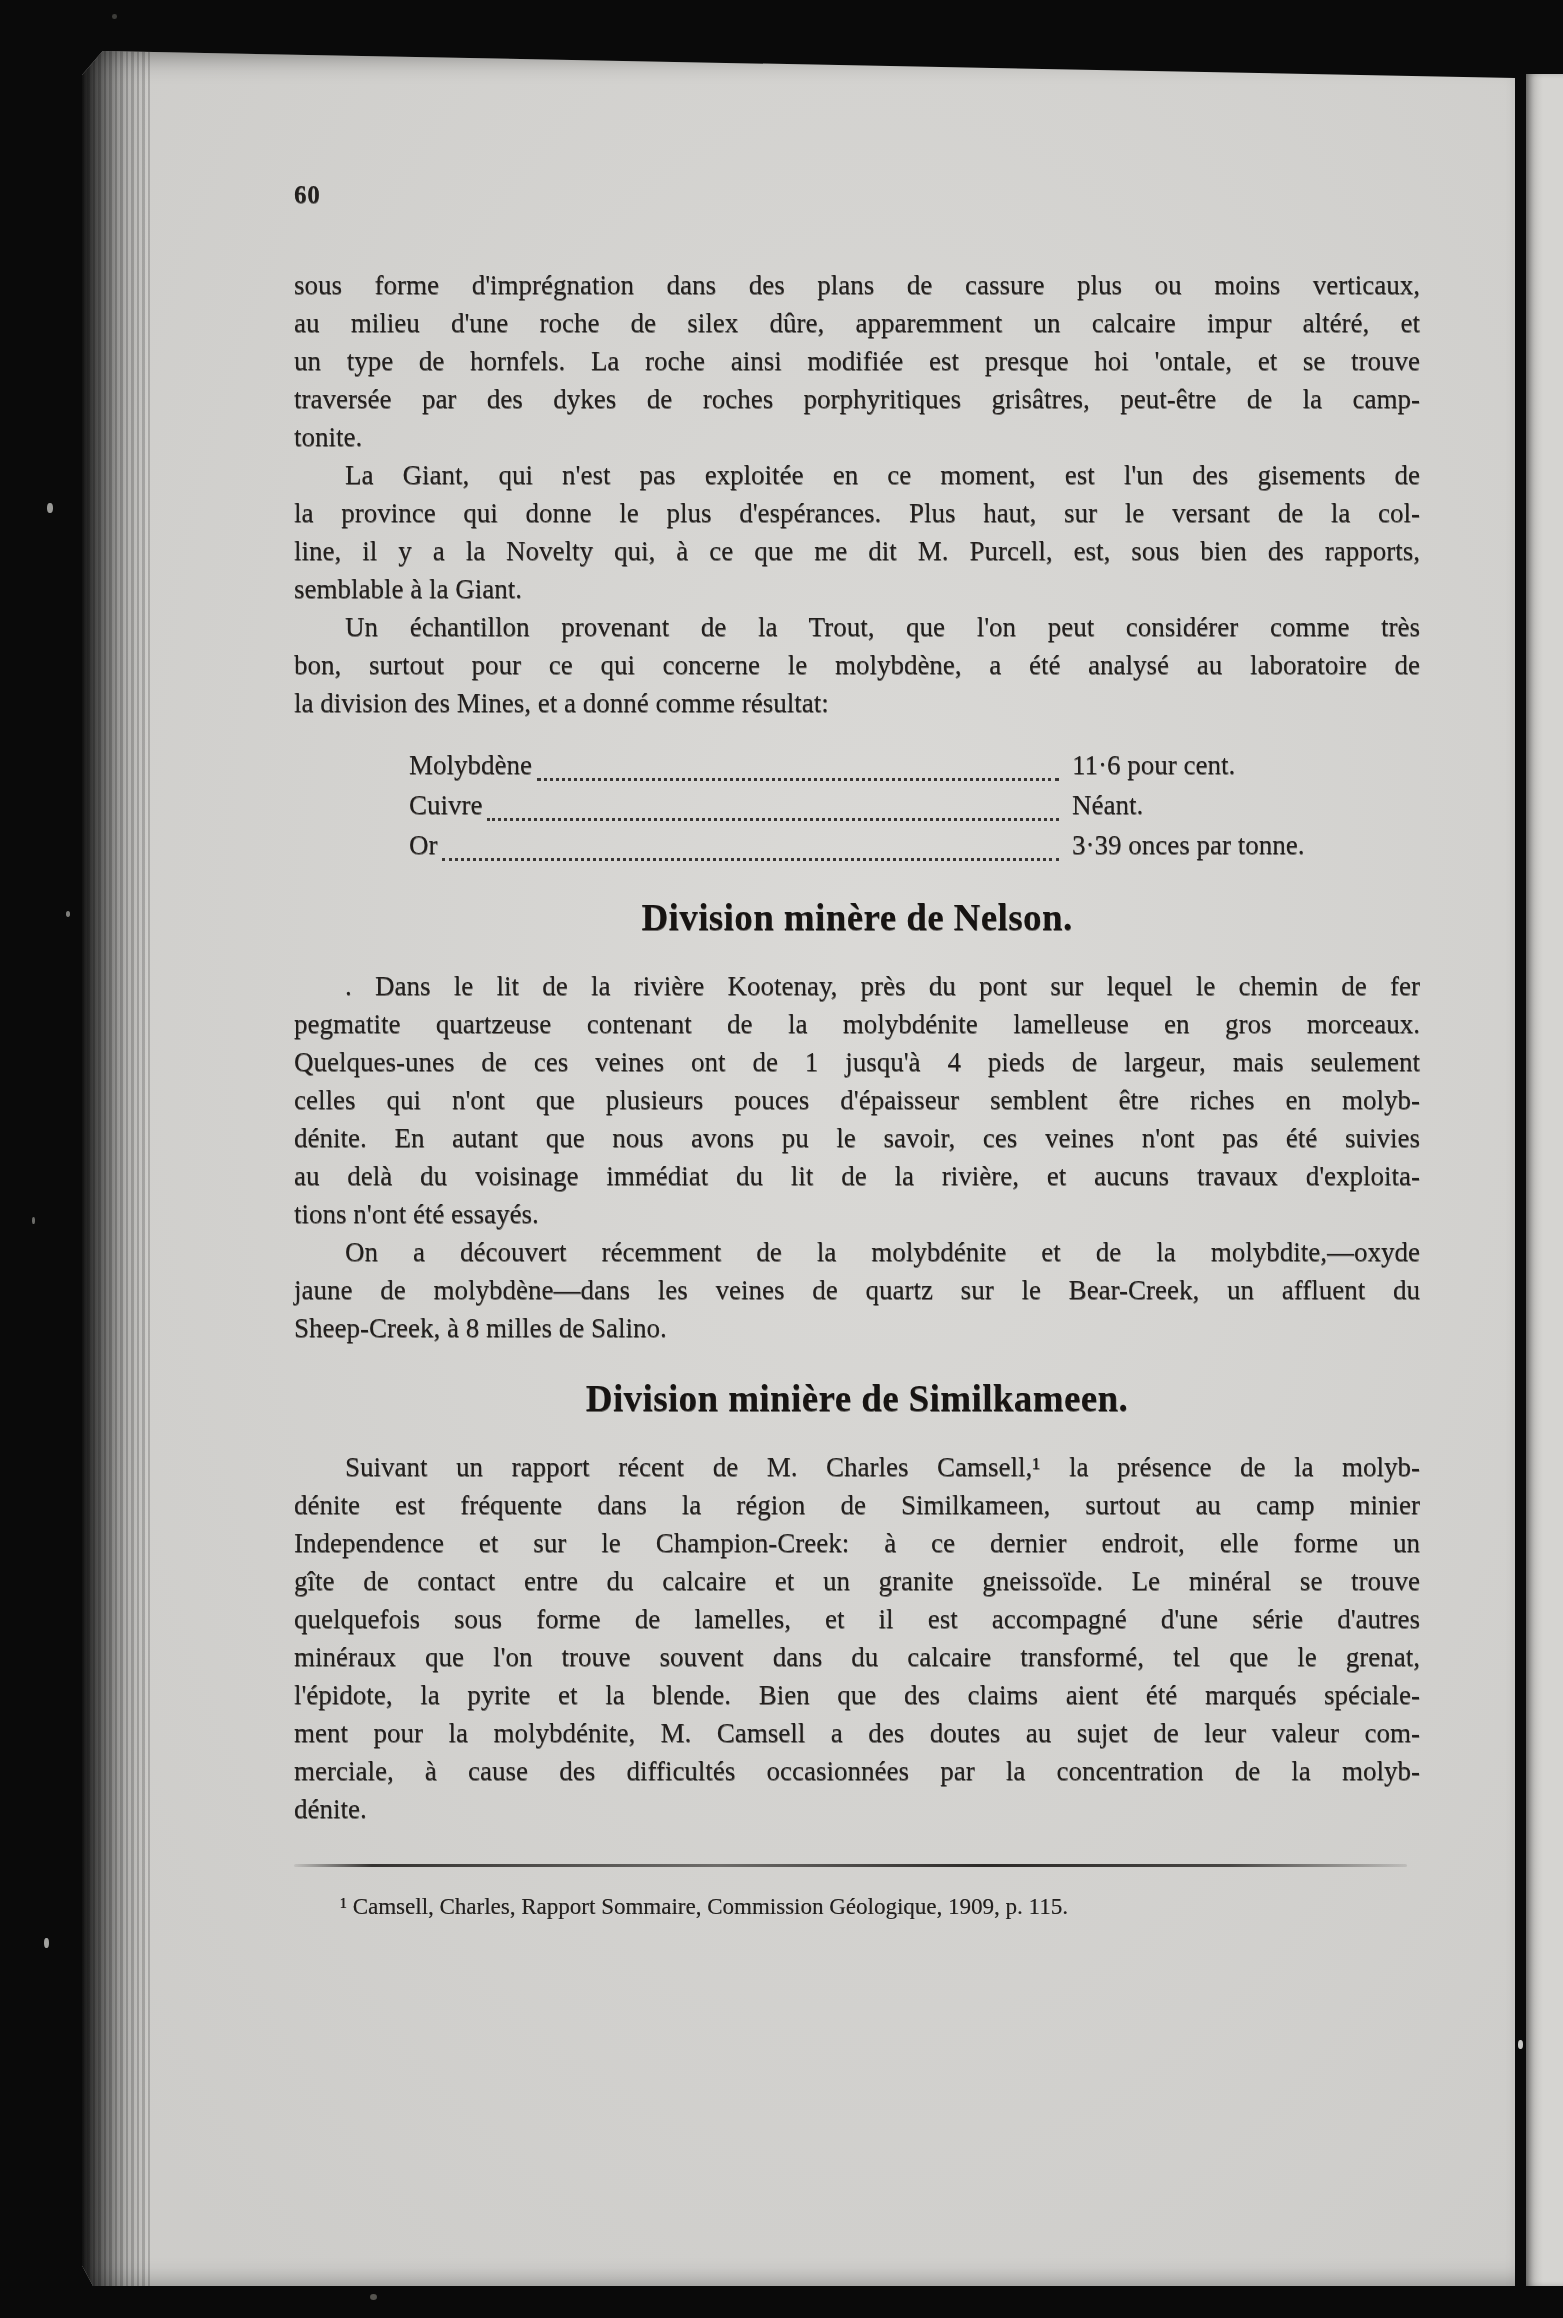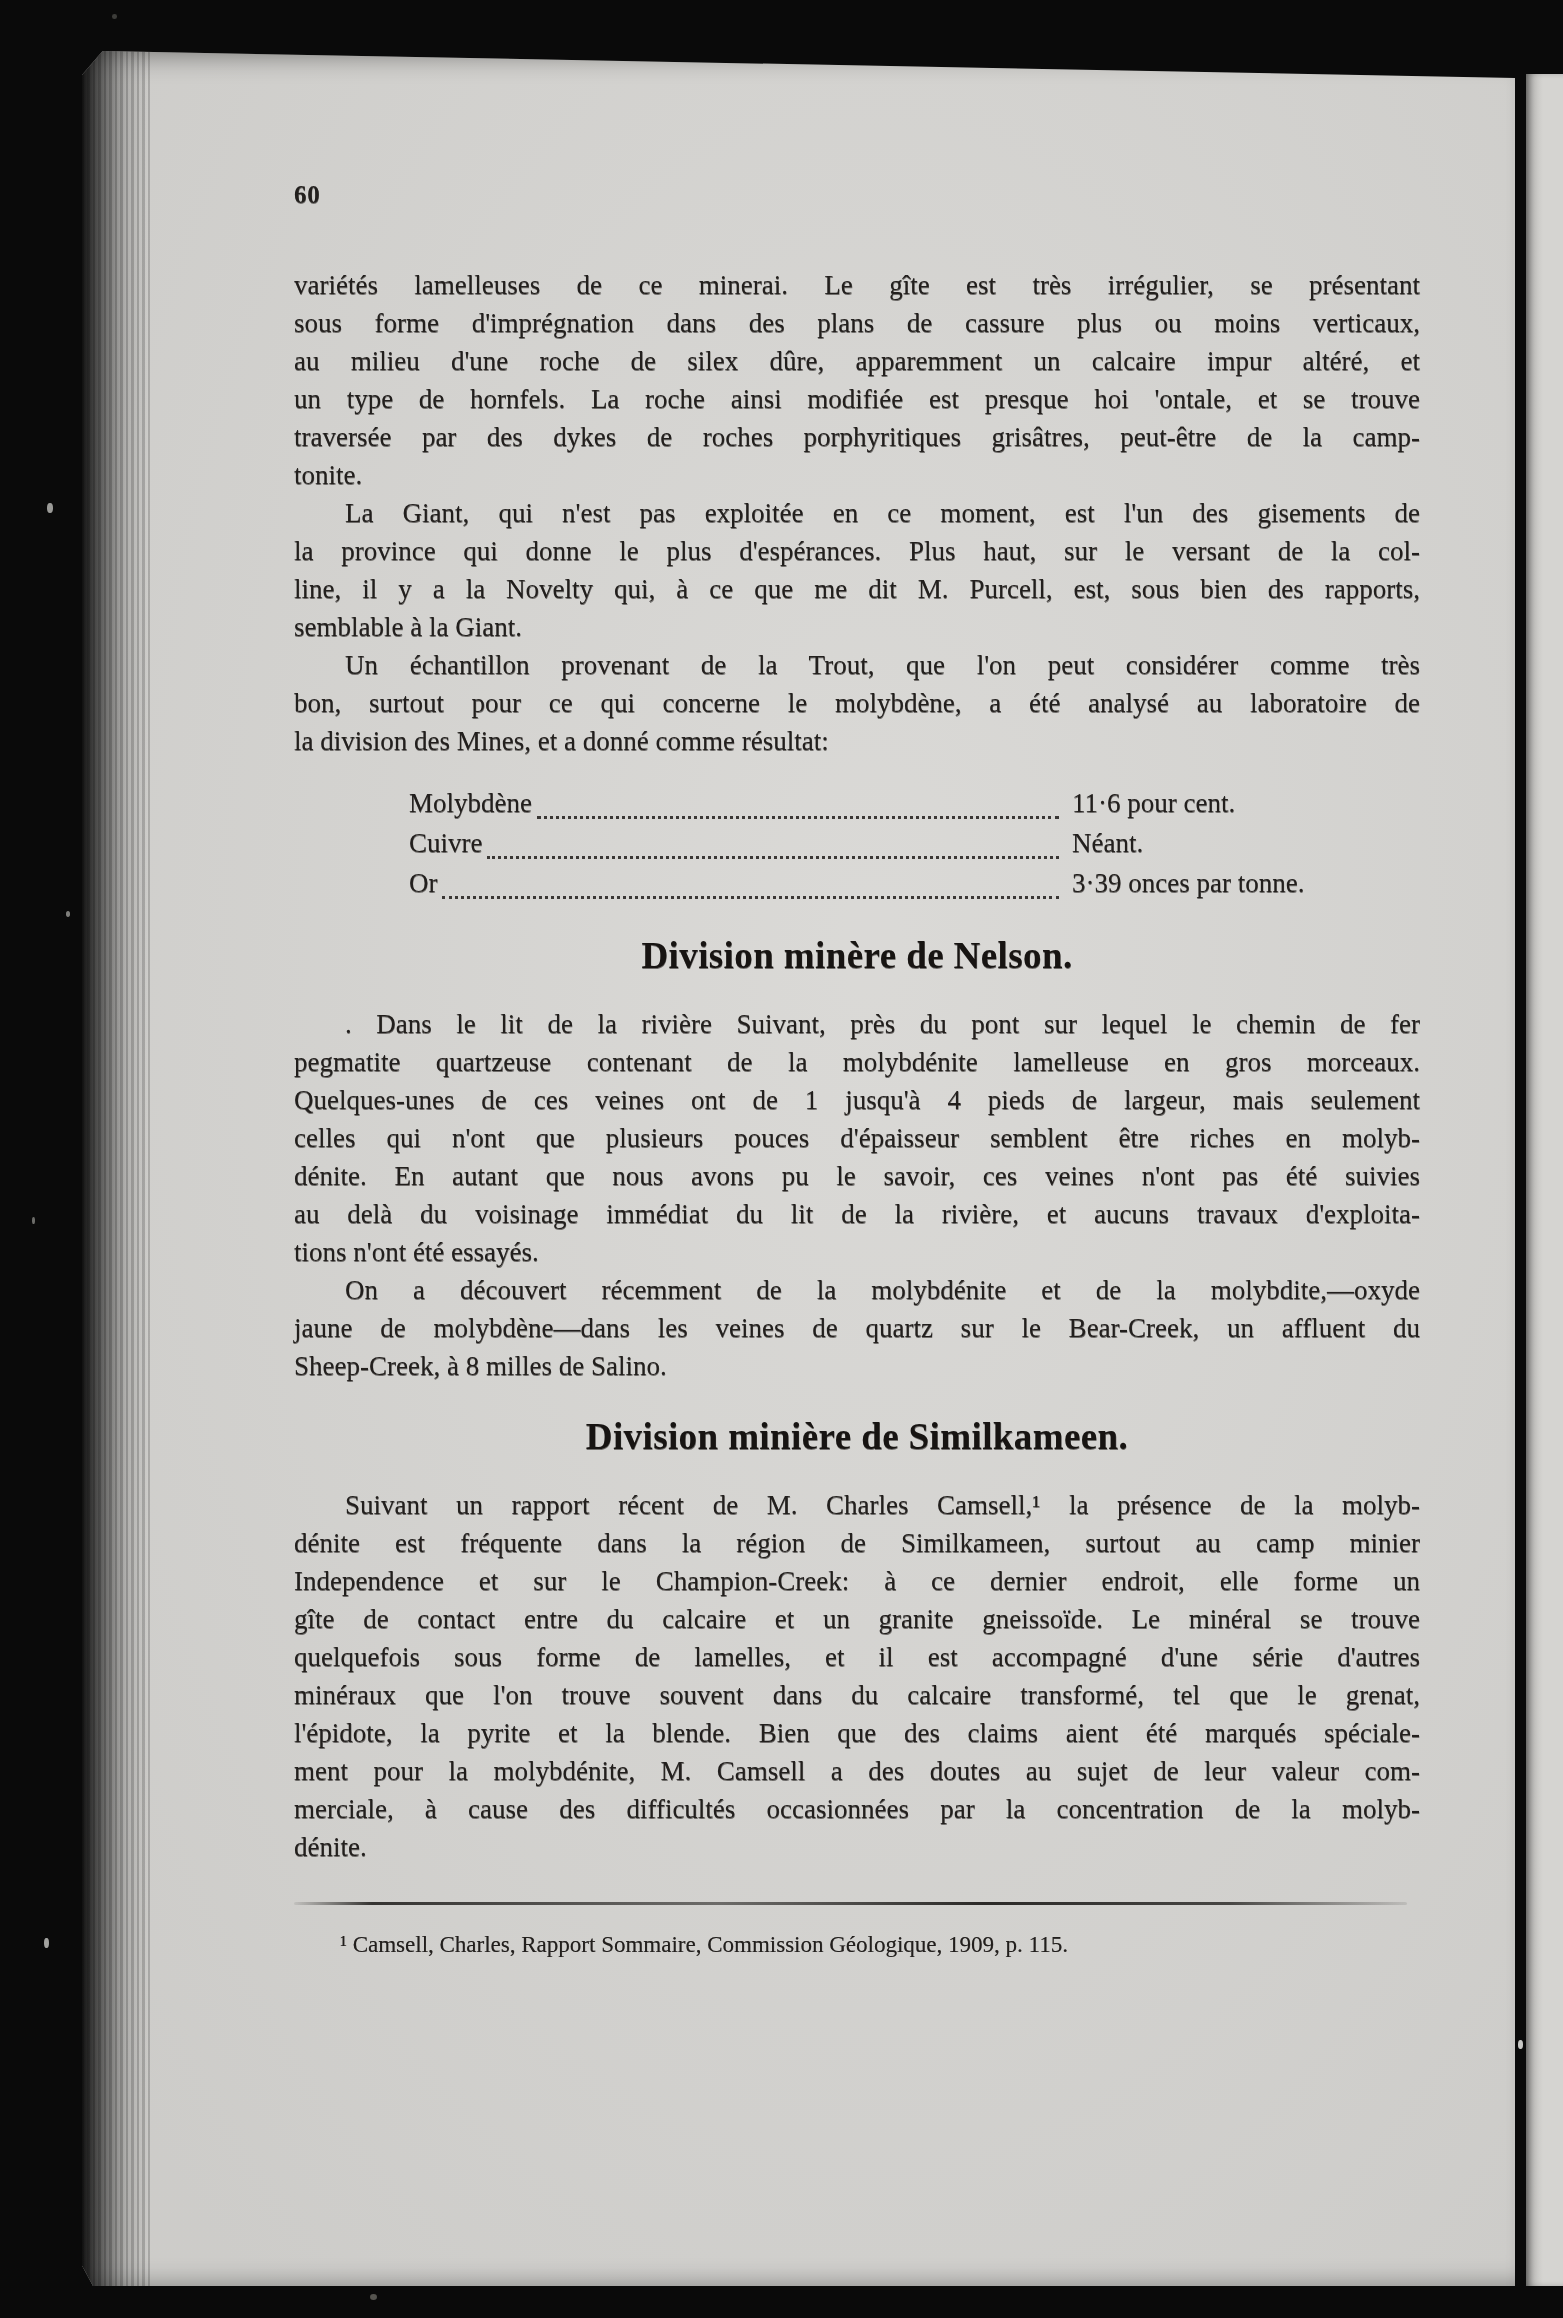--- a/index.html
+++ b/index.html
@@ -76,21 +76,20 @@
 </head>
 <body>
 
 <div class="scan">
   <div class="page">
     <div class="page-edge"></div>
     <div class="text-block">
       <div class="page-number">60</div>
       <div id="blocks">
           <div class="para">
-            <div class="line">variétés lamelleuses de ce minerai. Le gîte est très irrégulier, se présentant</div>
             <div class="line">sous forme d'imprégnation dans des plans de cassure plus ou moins verticaux,</div>
             <div class="line">au milieu d'une roche de silex dûre, apparemment un calcaire impur altéré, et</div>
             <div class="line">un type de hornfels. La roche ainsi modifiée est presque hoi 'ontale, et se trouve</div>
             <div class="line">traversée par des dykes de roches porphyritiques grisâtres, peut-être de la camp-</div>
             <div class="line last">tonite.</div>
           </div>
           <div class="para">
             <div class="line first indent">La Giant, qui n'est pas exploitée en ce moment, est l'un des gisements de</div>
             <div class="line">la province qui donne le plus d'espérances. Plus haut, sur le versant de la col-</div>
             <div class="line">line, il y a la Novelty qui, à ce que me dit M. Purcell, est, sous bien des rapports,</div>
@@ -113,21 +112,21 @@
               <span class="a-value">Néant.</span>
             </div>
             <div class="assay-row">
               <span class="a-label">Or</span>
               <span class="leader"></span>
               <span class="a-value">3·39 onces par tonne.</span>
             </div>
           </div>
           <div class="heading">Division minère de Nelson.</div>
           <div class="para">
-            <div class="line first indent">. Dans le lit de la rivière Suivant, près du pont sur lequel le chemin de fer</div>
+            <div class="line first indent">. Dans le lit de la rivière Kootenay, près du pont sur lequel le chemin de fer</div>
             <div class="line">pegmatite quartzeuse contenant de la molybdénite lamelleuse en gros morceaux.</div>
             <div class="line">Quelques-unes de ces veines ont de 1 jusqu'à 4 pieds de largeur, mais seulement</div>
             <div class="line">celles qui n'ont que plusieurs pouces d'épaisseur semblent être riches en molyb-</div>
             <div class="line">dénite. En autant que nous avons pu le savoir, ces veines n'ont pas été suivies</div>
             <div class="line">au delà du voisinage immédiat du lit de la rivière, et aucuns travaux d'exploita-</div>
             <div class="line last">tions n'ont été essayés.</div>
           </div>
           <div class="para">
             <div class="line first indent">On a découvert récemment de la molybdénite et de la molybdite,—oxyde</div>
             <div class="line">jaune de molybdène—dans les veines de quartz sur le Bear-Creek, un affluent du</div>

